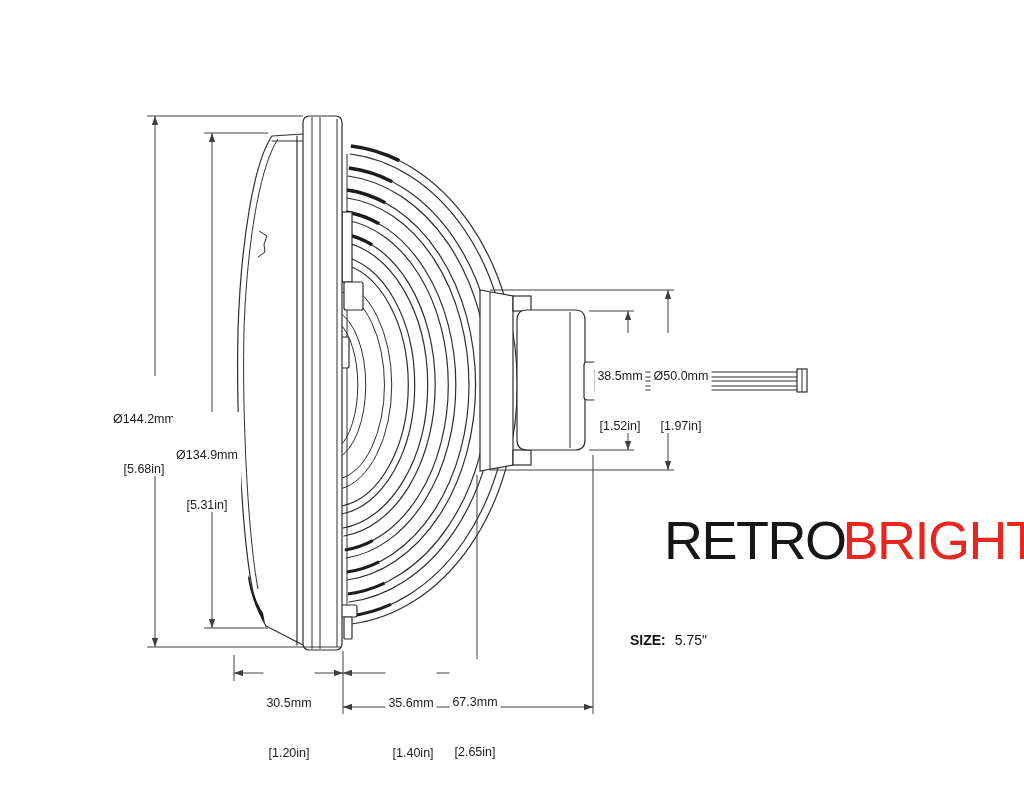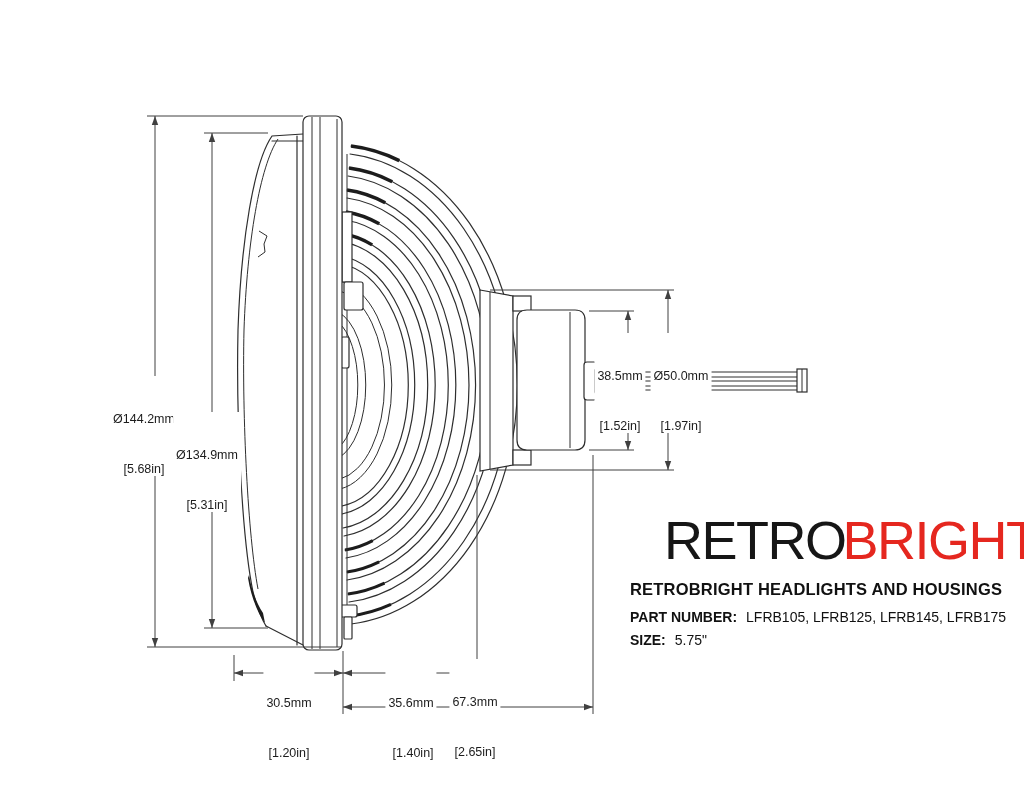--- a/index.html
+++ b/index.html
@@ -185,21 +185,17 @@
     <span>[1.40in]</span>
   </div>
   <div class="dl" id="dl-673">
     <span>67.3mm</span>
     <span>[2.65in]</span>
   </div>
 
   <div id="brand-logo">
     <span class="lg1">RETRO</span><span class="lg2">BRIGHT</span>
   </div>
-  <div id="brand-headline">RETROBRIGHT HEADLIGHTS AND HOUSINGS</div>
-  <div class="brand-row" id="brand-part">
-    <span class="b">PART NUMBER:</span><span class="v">LFRB105, LFRB125, LFRB145, LFRB175</span>
-  </div>
   <div class="brand-row" id="brand-size">
     <span class="b">SIZE:</span><span class="v">5.75"</span>
   </div>
 
 </div>
 
 </body></html>

